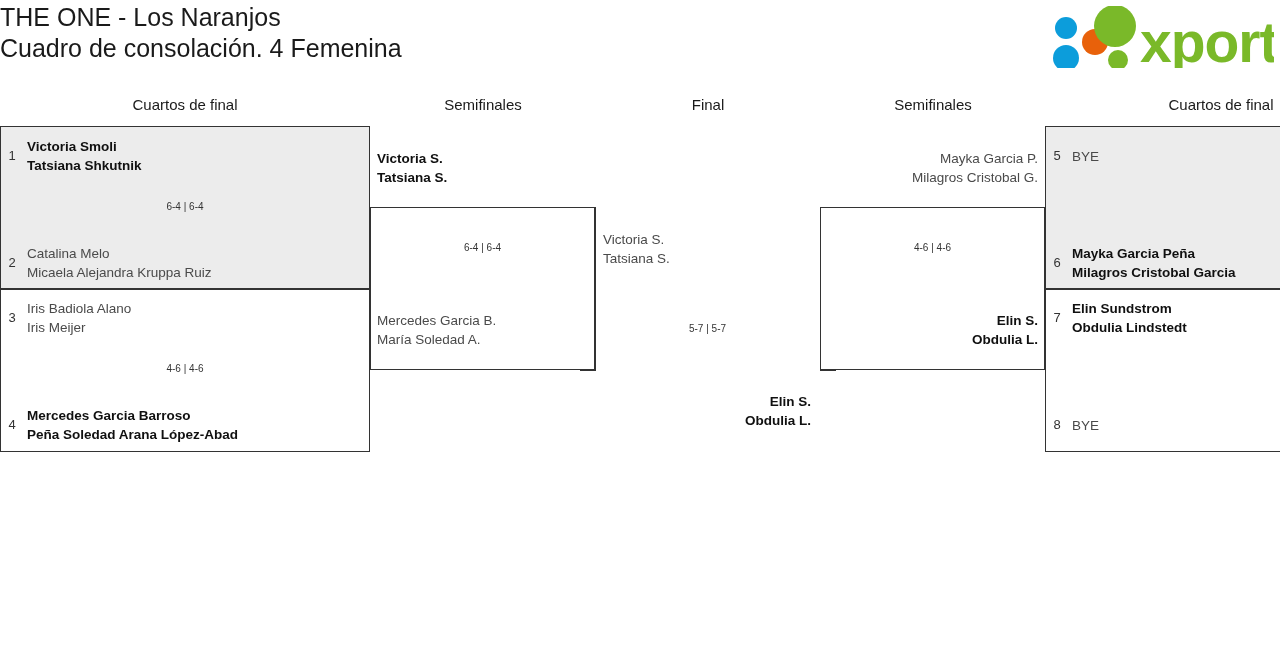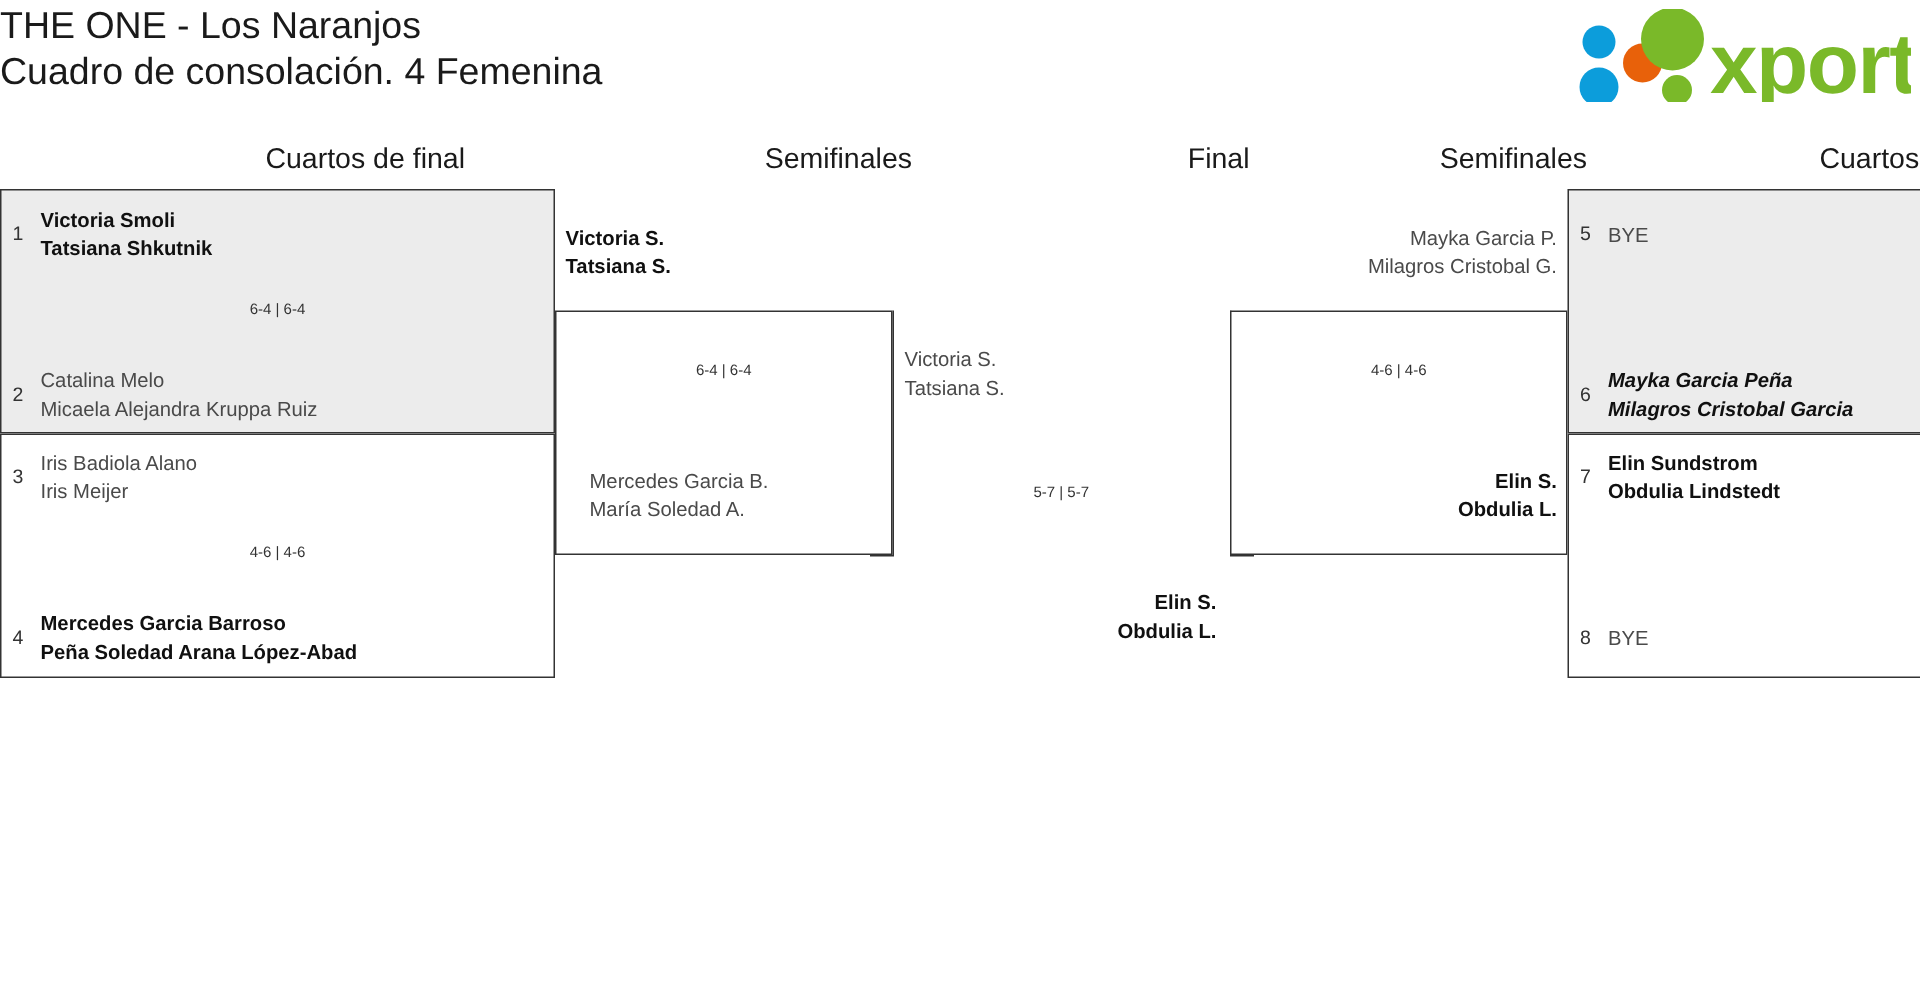--- a/index.html
+++ b/index.html
@@ -29,23 +29,23 @@
   .logo {
     position: absolute; right: 6px; top: 6px;
     width: 232px; height: 62px;
   }
   .logo svg { display: block; }
 
   
   .round-head {
     position: absolute;
     top: 96px;
-    font-size: 19px;
+    font-size: 15px;
     color: #1a1a1a;
-    text-align: right;
+    text-align: center;
     white-space: nowrap;
   }
 
   
   .box {
     position: absolute;
     border: 1px solid #333333;
     background: #ffffff;
   }
   .box.shaded { background: #ececec; }
@@ -153,21 +153,21 @@
     <div>Mercedes Garcia Barroso</div>
     <div>Peña Soledad Arana López-Abad</div>
   </div>
 
   <div class="box" style="left:370px; top:207px; width:225px; height:163px;"></div>
   <div class="player win" style="left:377px; top:149px;">
     <div>Victoria S.</div>
     <div>Tatsiana S.</div>
   </div>
   <div class="score" style="left:370px; top:242px; width:225px;">6-4 | 6-4</div>
-  <div class="player" style="left:377px; top:311px;margin-left:16px;">
+  <div class="player" style="left:377px; top:311px;">
     <div>Mercedes Garcia B.</div>
     <div>María Soledad A.</div>
   </div>
 
   <div class="vline" style="left:595px; top:207px; height:163px;"></div>
   <div class="hline" style="left:580px; top:370px; width:16px;"></div>
   <div class="player" style="left:603px; top:230px;">
     <div>Victoria S.</div>
     <div>Tatsiana S.</div>
   </div>
@@ -188,21 +188,21 @@
   <div class="score" style="left:820px; top:242px; width:225px;">4-6 | 4-6</div>
   <div class="player win right" style="left:820px; top:311px; width:218px;">
     <div>Elin S.</div>
     <div>Obdulia L.</div>
   </div>
 
   <div class="box shaded" style="left:1045px; top:126px; width:370px; height:163px;"></div>
   <div class="seed" style="left:1047px; top:148px;">5</div>
   <div class="bye" style="left:1072px; top:147px;">BYE</div>
   <div class="seed" style="left:1047px; top:255px;">6</div>
-  <div class="player win" style="left:1072px; top:244px;font-style:italic;">
+  <div class="player win" style="left:1072px; top:244px;">
     <div>Mayka Garcia Peña</div>
     <div>Milagros Cristobal Garcia</div>
   </div>
 
   <div class="box" style="left:1045px; top:289px; width:370px; height:163px;"></div>
   <div class="seed" style="left:1047px; top:310px;">7</div>
   <div class="player win" style="left:1072px; top:299px;">
     <div>Elin Sundstrom</div>
     <div>Obdulia Lindstedt</div>
   </div>

